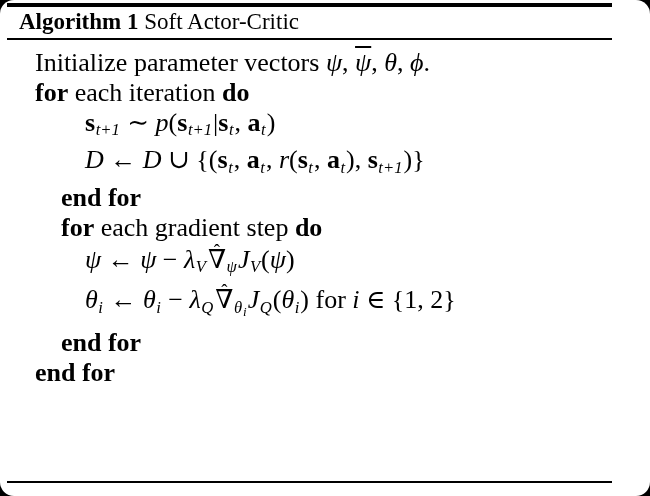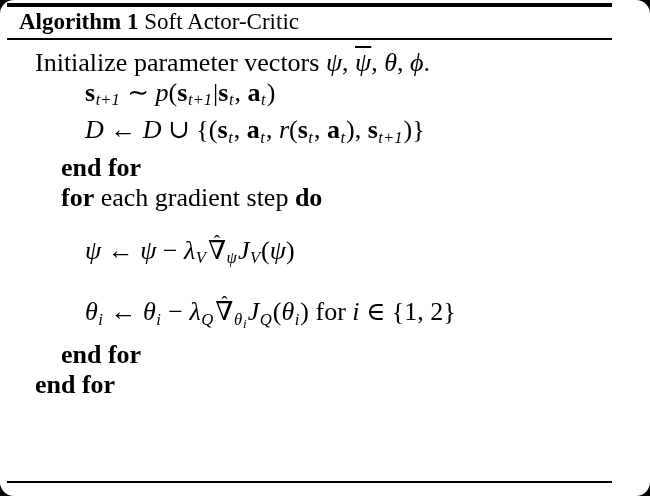--- a/index.html
+++ b/index.html
@@ -42,21 +42,21 @@
     top: 44px;
     left: 0;
     right: 0;
     padding-top: 4px;
   }
   .line {
     font-size: 26px;
     line-height: 30px;
     white-space: nowrap;
   }
-  .line.tall { line-height: 33px; margin-top: 21px; }
+  .line.tall { line-height: 33px; }
   .ind1 { padding-left: 35px; }
   .ind2 { padding-left: 61px; }
   .ind3 { padding-left: 85px; }
   .s-b  { font-weight: bold; }
   .s-i  { font-style: italic; }
   .s-cal { font-style: italic; }
   .s-sub {
     font-size: 0.64em;
     vertical-align: -0.27em;
     margin: 0 1px 0 0.5px;
@@ -85,20 +85,21 @@
 <body>
 
 <div class="sheet">
   <div class="rule rule-thick"></div>
   <div class="title-row">
     <span class="title-label">Algorithm 1</span><span> Soft Actor-Critic</span>
   </div>
   <div class="rule rule-thin"></div>
   <div class="algo-body">
       <div class="line ind1"><span>Initialize parameter vectors </span><span class="s-i">ψ</span><span>, </span><span class="s-i s-bar">ψ</span><span>, </span><span class="s-i">θ</span><span>, </span><span class="s-i">ϕ</span><span>.</span></div>
+      <div class="line ind1"><span class="s-b">for</span><span> each iteration </span><span class="s-b">do</span></div>
       <div class="line ind3"><span class="s-b">s</span><span class="s-i s-sub">t+1</span><span> ∼ </span><span class="s-i">p</span><span>(</span><span class="s-b">s</span><span class="s-i s-sub">t+1</span><span>|</span><span class="s-b">s</span><span class="s-i s-sub">t</span><span>, </span><span class="s-b">a</span><span class="s-i s-sub">t</span><span>)</span></div>
       <div class="line ind3"><span class="s-cal">D</span><span> ← </span><span class="s-cal">D</span><span> ∪ {(</span><span class="s-b">s</span><span class="s-i s-sub">t</span><span>, </span><span class="s-b">a</span><span class="s-i s-sub">t</span><span>, </span><span class="s-i">r</span><span>(</span><span class="s-b">s</span><span class="s-i s-sub">t</span><span>, </span><span class="s-b">a</span><span class="s-i s-sub">t</span><span>), </span><span class="s-b">s</span><span class="s-i s-sub">t+1</span><span>)}</span></div>
       <div class="line ind2"><span class="s-b">end for</span></div>
       <div class="line ind2"><span class="s-b">for</span><span> each gradient step </span><span class="s-b">do</span></div>
       <div class="line ind3 tall"><span class="s-i">ψ</span><span> ← </span><span class="s-i">ψ</span><span> − </span><span class="s-i">λ</span><span class="s-i s-sub">V</span><span class="s-hat">∇</span><span class="s-i s-sub">ψ</span><span class="s-i">J</span><span class="s-i s-sub">V</span><span>(</span><span class="s-i">ψ</span><span>)</span></div>
       <div class="line ind3 tall"><span class="s-i">θ</span><span class="s-i s-sub">i</span><span> ← </span><span class="s-i">θ</span><span class="s-i s-sub">i</span><span> − </span><span class="s-i">λ</span><span class="s-i s-sub">Q</span><span class="s-hat">∇</span><span class="s-i s-sub">θ</span><span class="s-i s-subsub">i</span><span class="s-i">J</span><span class="s-i s-sub">Q</span><span>(</span><span class="s-i">θ</span><span class="s-i s-sub">i</span><span>) for </span><span class="s-i">i</span><span> ∈ {1, 2}</span></div>
       <div class="line ind2"><span class="s-b">end for</span></div>
       <div class="line ind1"><span class="s-b">end for</span></div>
     </div>
   <div class="rule rule-bottom"></div>

